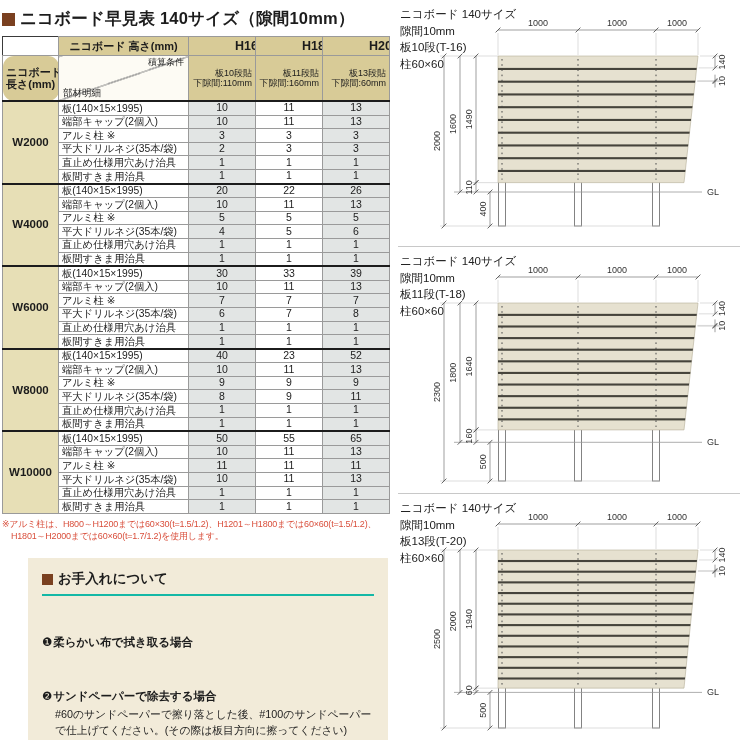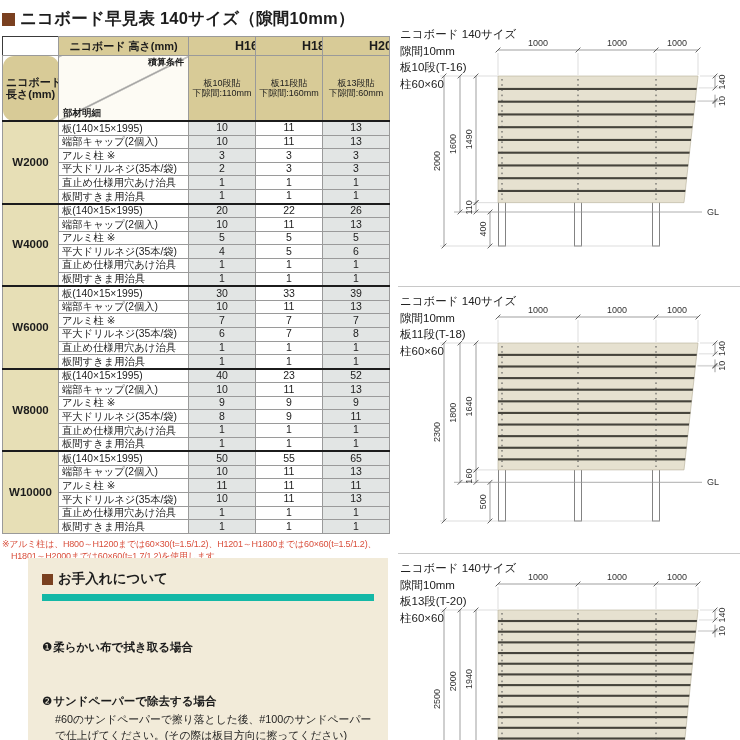--- a/index.html
+++ b/index.html
@@ -14,45 +14,45 @@
   .sq{display:inline-block;width:13px;height:13px;background:#7a4020;flex:0 0 auto;}
   .sq-small{width:11px;height:11px;}
 
   table#parts-table{border-collapse:collapse;width:388px;table-layout:fixed;border:1.5px solid #3a3a3a;}
   #parts-table td{border:1px solid #9a9a9a;font-size:10.5px;padding:0 3px;height:12.6px;line-height:1.12;
     overflow:hidden;white-space:nowrap;}
   #parts-table td.corner{border-top:none;border-left:none;background:#fff;}
   #parts-table td.hdr{background:#d8cb97;text-align:center;font-weight:bold;font-size:11px;height:18px;}
   #parts-table td.hcol{background:#d8cb97;text-align:right;font-weight:bold;font-size:12.5px;height:18px;padding-left:46px;}
   #parts-table td.hleft{background:#d8cb97;text-align:center;font-weight:bold;font-size:11px;height:28px;border-radius:11px;}
-  #parts-table td.hsub{background:#d8cb97;text-align:center;font-size:9px;height:28px;}
-  #parts-table td.diag{background:#fdfbf4;position:relative;height:28px;padding:18px;
-    background-image:linear-gradient(to bottom right,transparent calc(50% - 0.6px),#8a8a8a calc(50% - 0.6px),#8a8a8a calc(50% + 0.6px),transparent calc(50% + 0.6px));font-weight:bold;}
+  #parts-table td.hsub{background:#d8cb97;text-align:right;font-size:9px;height:28px;}
+  #parts-table td.diag{background:#fdfbf4;position:relative;height:28px;padding:8px;
+    background-image:linear-gradient(to bottom right,transparent calc(50% - 0.6px),#8a8a8a calc(50% - 0.6px),#8a8a8a calc(50% + 0.6px),transparent calc(50% + 0.6px));}
   .diag-top{position:absolute;top:1px;right:4px;font-size:9px;}
   .diag-bot{position:absolute;bottom:1px;left:4px;font-size:9.5px;}
   #parts-table td.wcell{background:#e7dfb6;text-align:center;font-weight:bold;font-size:11.5px;}
   #parts-table td.plabel{background:#ffffff;text-align:left;font-size:10.3px;}
   #parts-table td.v0,#parts-table td.v2{background:#e2e5e4;text-align:center;}
   #parts-table td.v1{background:#ffffff;text-align:center;}
   #parts-table tbody.grp{border-top:2.2px solid #1c1c1c;}
 
   .footnote{margin-top:4px;color:#d94f3c;font-size:9px;line-height:1.35;letter-spacing:-0.2px;}
   .fn2{padding-left:9px;}
 
   .care-box{position:absolute;left:28px;top:558px;width:332px;background:#f2ebd9;padding:12px 14px 14px 14px;}
   .care-head{display:flex;align-items:center;gap:5px;font-size:13.5px;font-weight:bold;
-    border-bottom:7px solid #14b8a6;padding-bottom:6px;margin-bottom:7px;}
+    border-bottom:2px solid #14b8a6;padding-bottom:6px;margin-bottom:7px;}
   .care-item{margin-bottom:9px;}
   .ci-head{font-size:11.5px;font-weight:bold;margin-bottom:2px;margin-top:39px;}
   .ci-bullet{margin-right:1px;font-weight:normal;}
   .ci-body{font-size:10.8px;line-height:1.5;margin-left:13px;}
 
   
   .right-pane{position:absolute;left:398px;top:0;width:342px;height:740px;}
-  .diag-section{position:relative;width:342px;height:246px;margin-top:20px;}
+  .diag-section{position:relative;width:342px;height:246px;}
   .diag-section + .diag-section{border-top:1px solid #c8c8c8;}
   .diag-label{position:absolute;left:2px;top:6px;font-size:11.5px;line-height:1.45;color:#222;z-index:2;}
   .diag-svg{position:absolute;left:0;top:0;}
 </style>
 </head>
 <body>
 
 <div class="left-pane">
   <h1 class="title">
     <span class="sq"></span>

